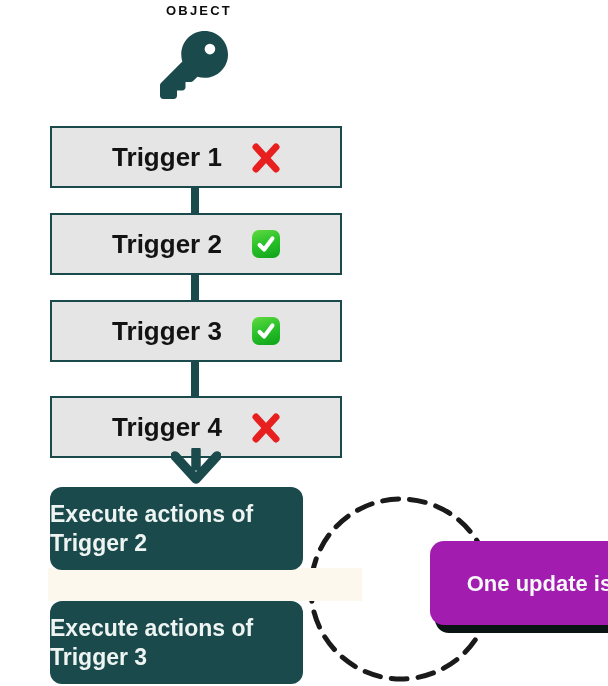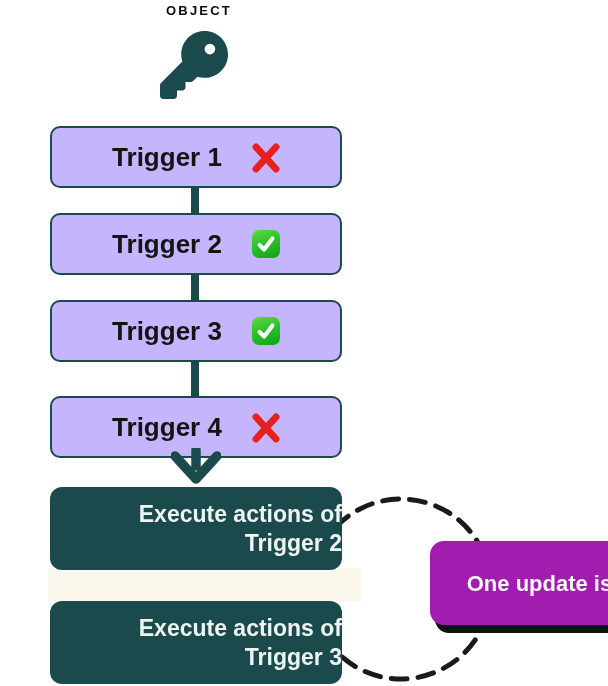--- a/index.html
+++ b/index.html
@@ -24,23 +24,23 @@
   
   .connector-line{
     position:absolute;left:143px;top:140px;width:8px;height:315px;
     background:#1b4a4d;z-index:0;
   }
 
   
   .trigger-box{
     position:absolute;left:2px;width:292px;height:62px;
     box-sizing:border-box;
-    background:#c4b5fd;
+    background:#e5e5e5;
     border:2px solid #1b4a4d;
-    border-radius:10px;
+    border-radius:0;
     display:flex;align-items:center;justify-content:center;gap:30px;
     z-index:2;
   }
   .trigger-box.t1{top:126px;}
   .trigger-box.t2{top:213px;}
   .trigger-box.t3{top:300px;}
   .trigger-box.t4{top:396px;}
   .trigger-label{
     font-size:26px;font-weight:700;color:#131313;
   }
@@ -58,24 +58,24 @@
   .dashed-circle{position:absolute;left:255px;top:491px;z-index:0;}
 
   
   .highlight-band{
     position:absolute;left:0;top:568px;width:314px;height:33px;
     background:#fdf8ed;z-index:1;
   }
 
   
   .execute-box{
-    position:absolute;left:2px;width:292px;height:83px;
+    position:absolute;left:2px;width:253px;height:83px;
     box-sizing:border-box;
     background:#1b4a4d;border-radius:12px;
-    display:flex;flex-direction:column;align-items:flex-end;justify-content:center;
+    display:flex;flex-direction:column;align-items:flex-start;justify-content:center;
     z-index:2;
   }
   .execute-box.e1{top:487px;}
   .execute-box.e2{top:601px;}
   .execute-line{
     font-size:23px;font-weight:700;line-height:29px;color:#eef4f1;
     text-align:center;
   }
 
   

